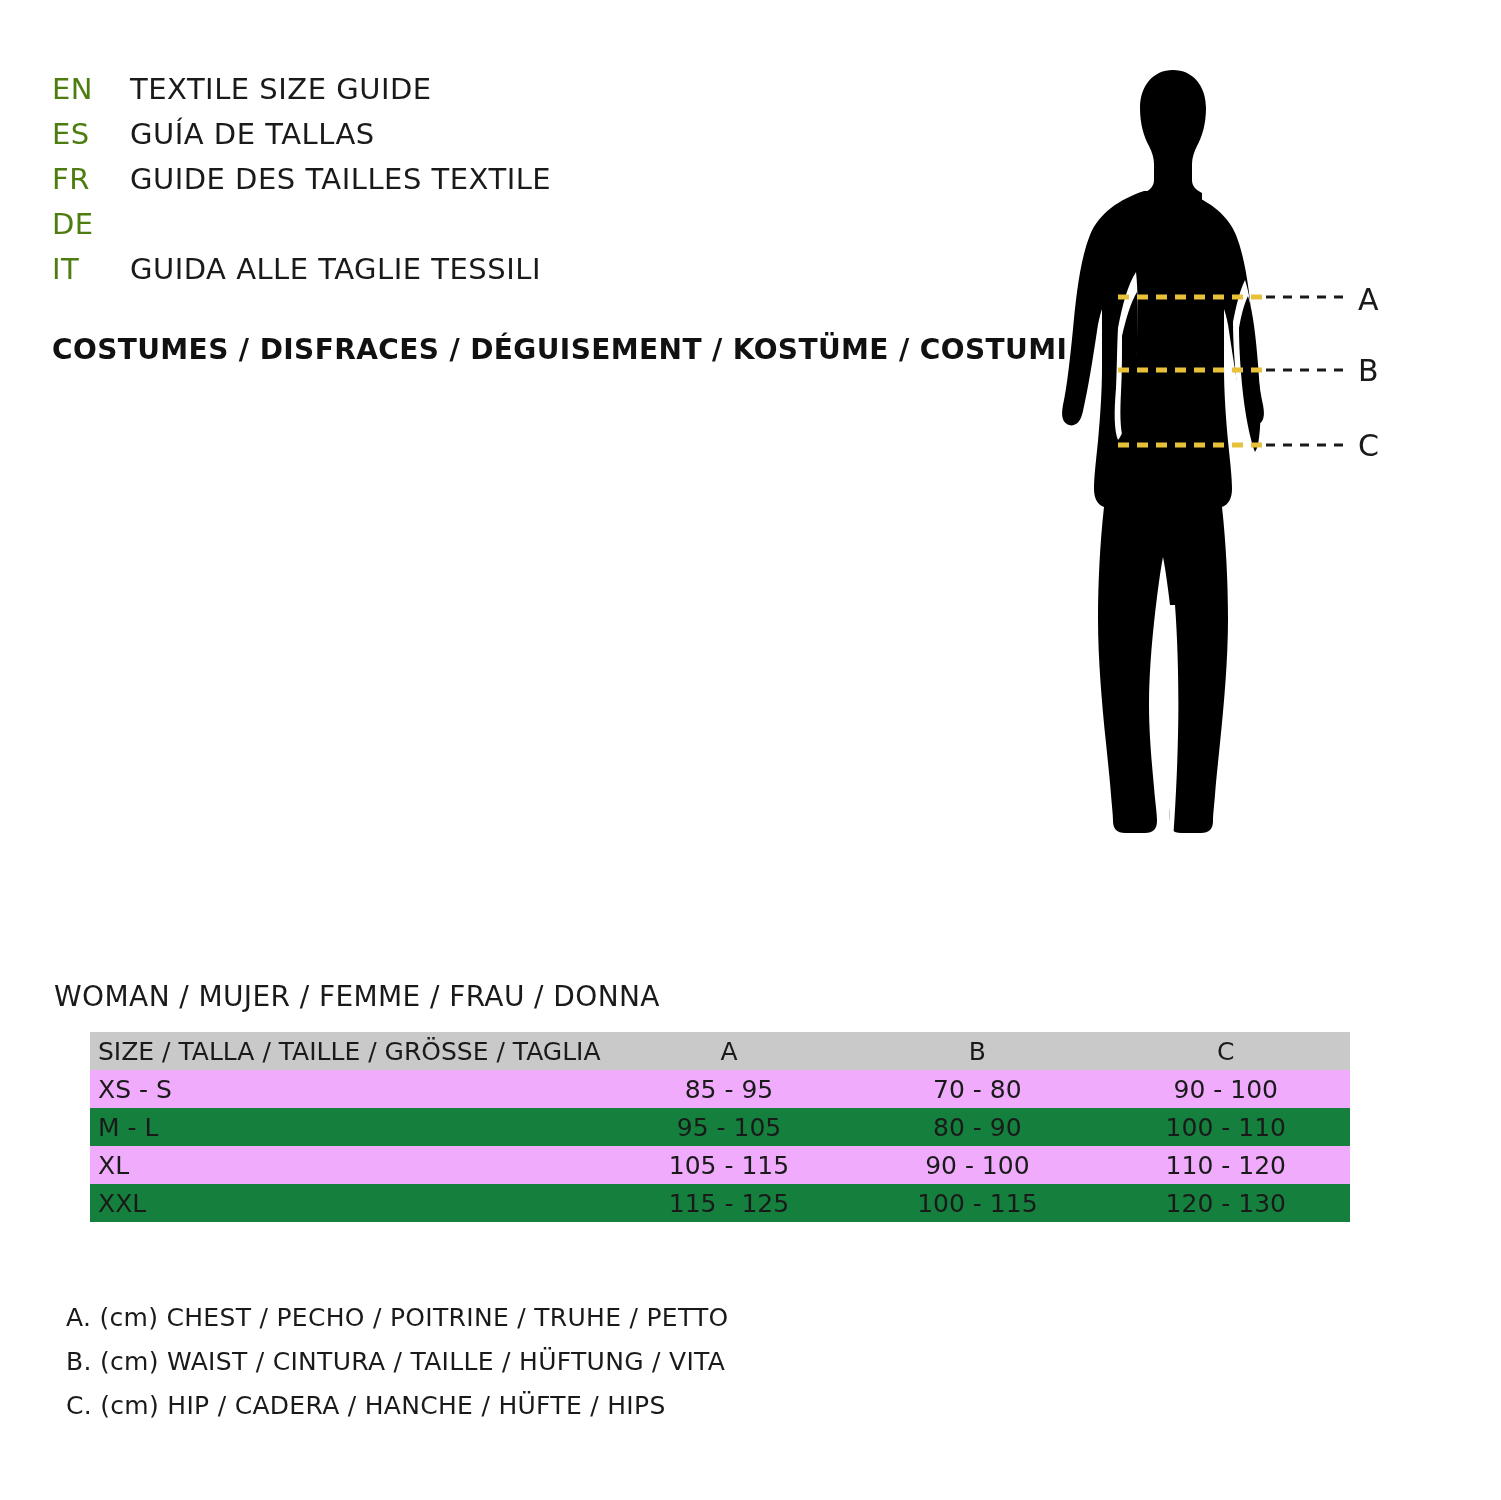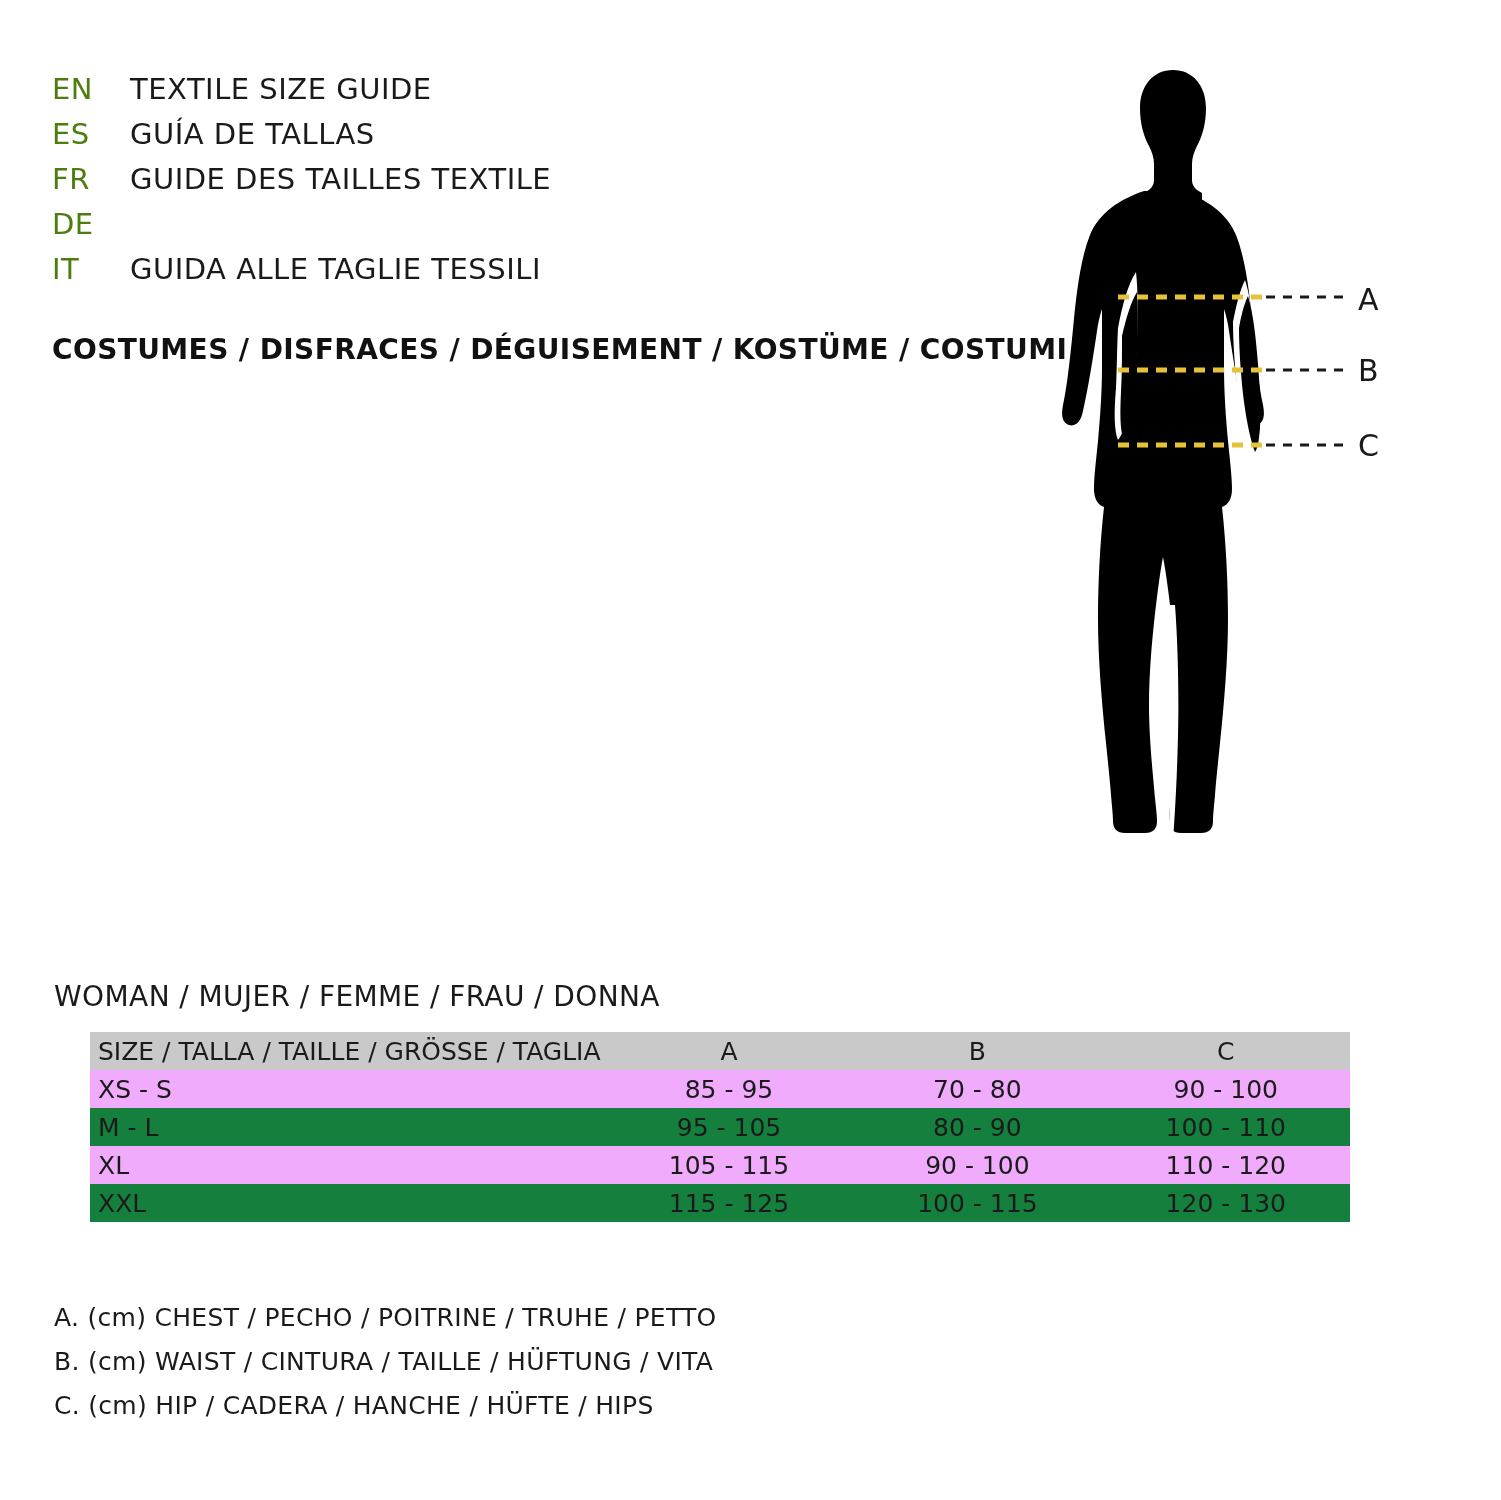--- a/index.html
+++ b/index.html
@@ -113,21 +113,21 @@
   table.size-table tbody tr.even {
     background: #15803d;
   }
   .col-a { width: 250px; }
   .col-b { width: 250px; }
   .col-c { width: 250px; }
 
   
   .notes {
     position: absolute;
-    left: 54px;
+    left: 66px;
     top: 1296px;
     font-size: 25px;
     letter-spacing: 0.3px;
     color: #1a1a1a;
   }
   .note-line {
     height: 44px;
     line-height: 44px;
     white-space: nowrap;
   }

